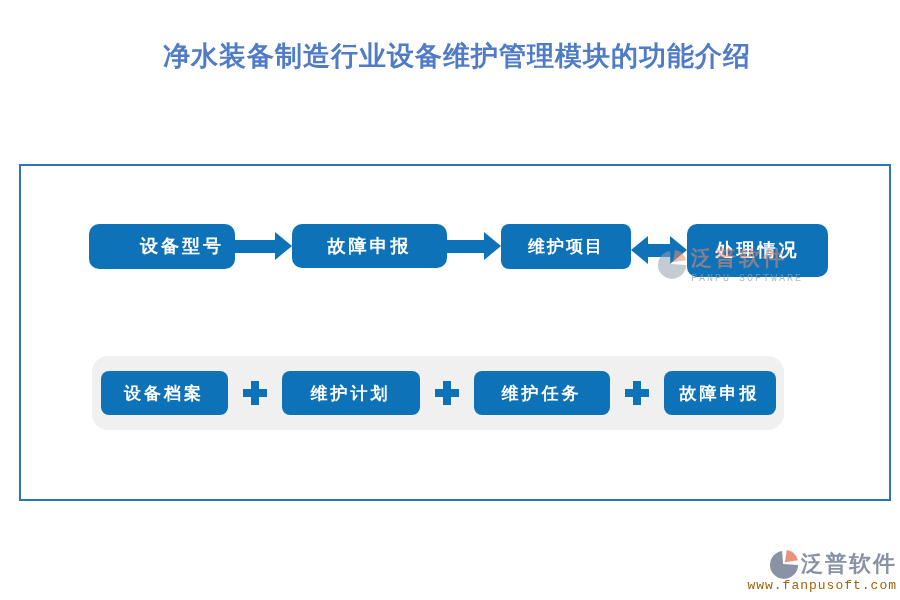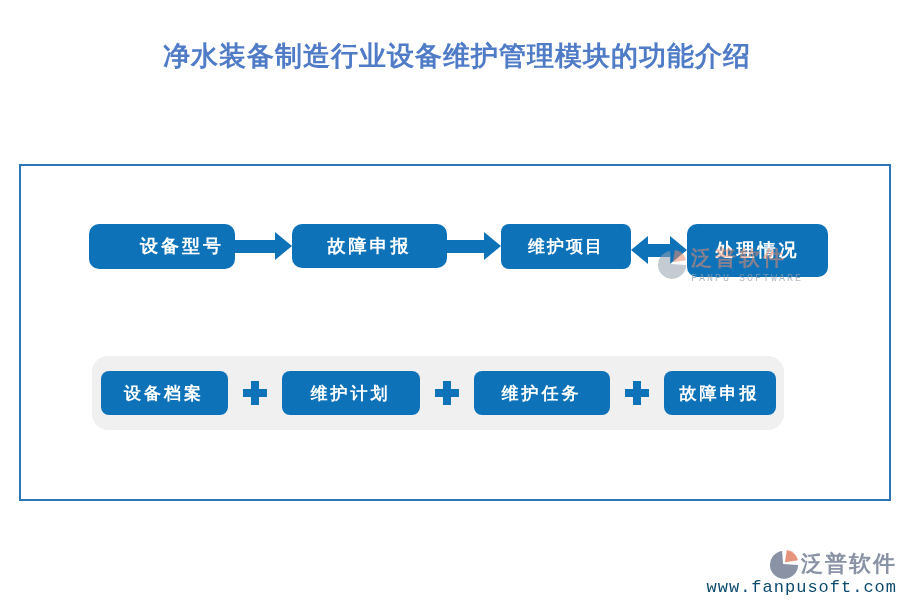--- a/index.html
+++ b/index.html
@@ -71,21 +71,21 @@
   }
   .plus::after {
     content:""; position:absolute; left:8px; top:0; width:8px; height:24px; background:#0d72b8;
   }
   
   .logo {
     position:absolute; right:10px; top:549px; text-align:right;
   }
   .logo-row { display:flex; align-items:center; justify-content:flex-end; gap:2px; }
   .logo-name { font-size:22px; font-weight:bold; color:#8a93a6; letter-spacing:2px; }
-  .logo-url { font-size:17px; color:#0c4a6e; margin-top:-1px; letter-spacing:1px; }
+  .logo-url { font-size:13px; color:#a16207; margin-top:-1px; letter-spacing:1px; }
 </style>
 </head>
 <body>
 
 <div class="page">
 
   <div class="title">净水装备制造行业设备维护管理模块的功能介绍</div>
 
   <div class="panel">
 

